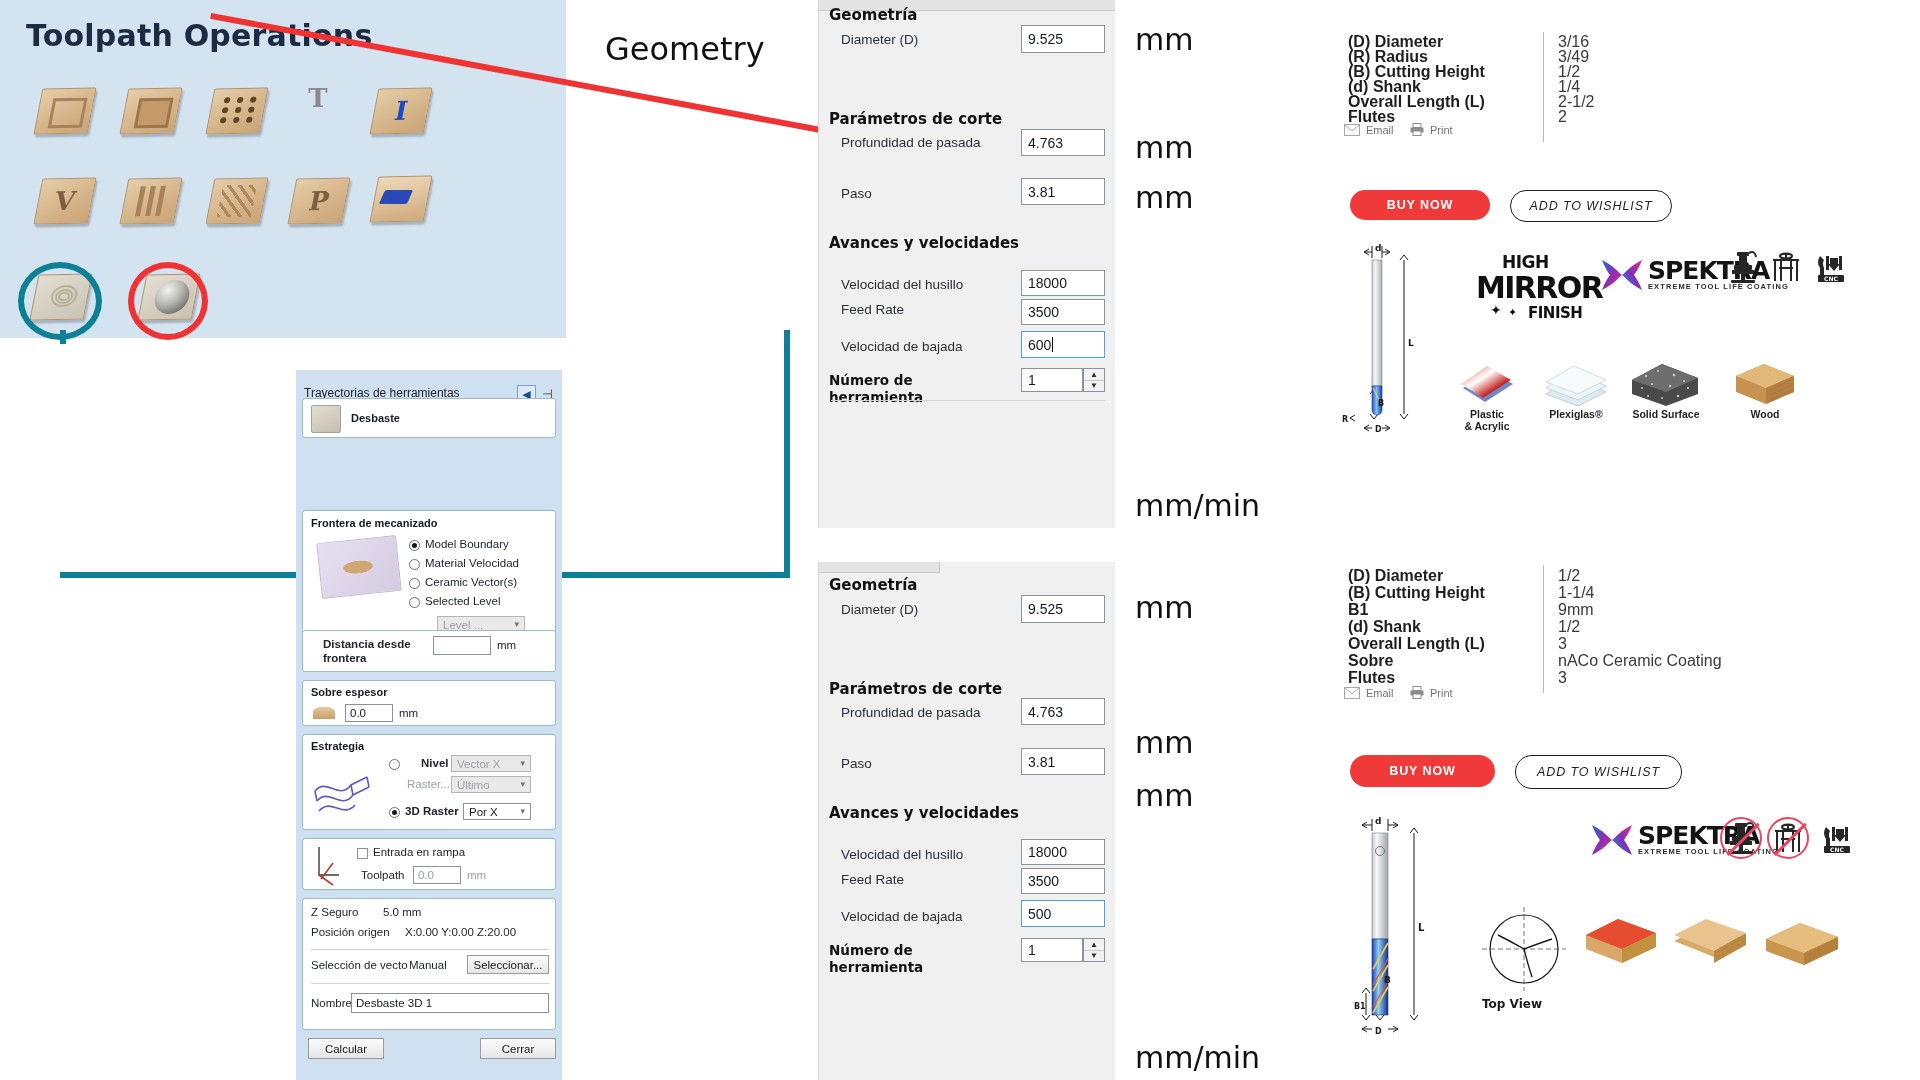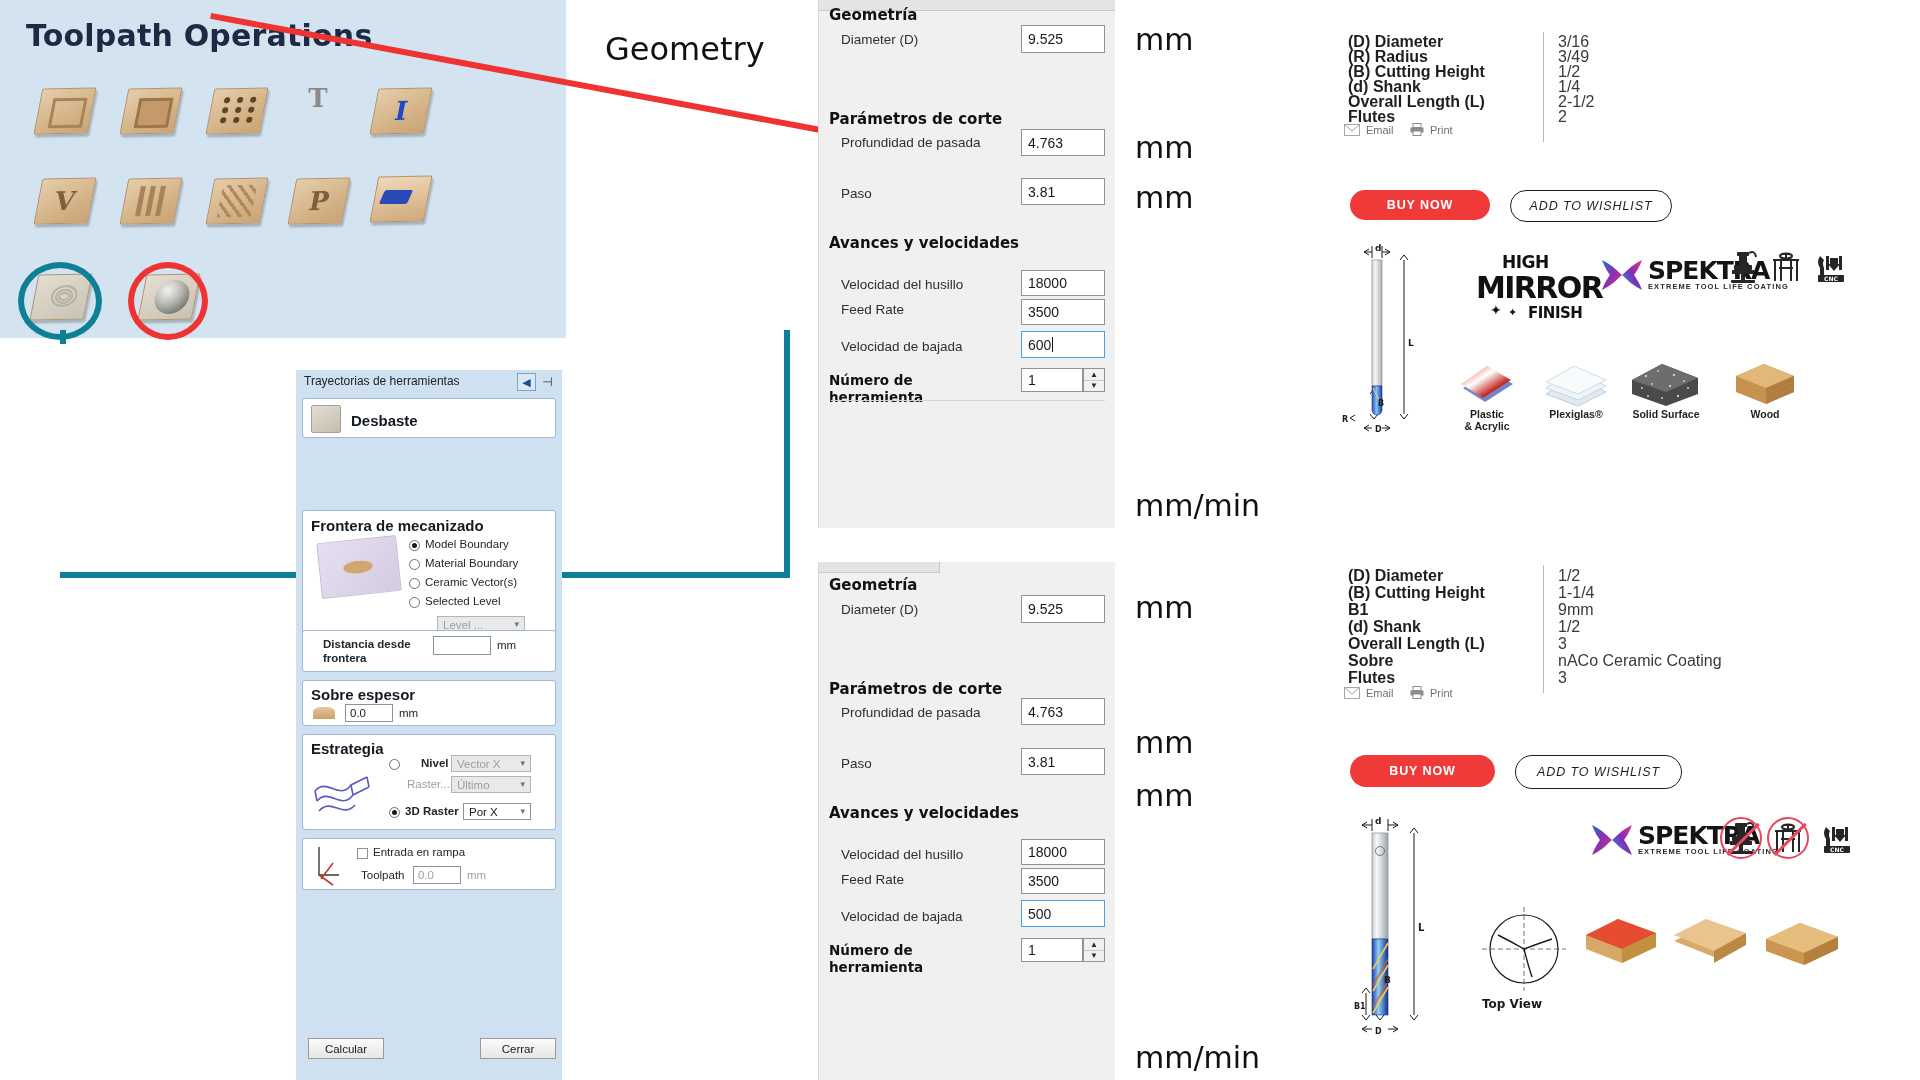--- a/index.html
+++ b/index.html
@@ -51,29 +51,29 @@
        background:#ef3232;transform-origin:100% 50%;
        transform:rotate(10.6deg);}
   #teal-elbow{position:absolute;left:60px;top:330px;width:730px;height:248px;
        border-left:0;border-bottom:6px solid #0d8096;border-right:6px solid #0d8096;
        box-sizing:border-box;}
   #teal-elbow-cap{position:absolute;left:60px;top:330px;width:6px;height:14px;
        background:#0d8096;}
 
   
   #traj-dialog{left:296px;top:370px;width:266px;height:710px;background:#cfe0f1;}
-  #traj-head{position:absolute;left:0;top:0;width:266px;height:24px;}
+  #traj-head{position:absolute;left:0;top:12px;width:266px;height:24px;}
   #traj-head-label{position:absolute;left:8px;top:4px;font-size:12px;color:#20232a;}
   #traj-head-icons{position:absolute;right:6px;top:3px;display:flex;gap:3px;align-items:center;}
   .hd-ico{width:17px;height:16px;border:1px solid #7da2c6;background:#dbe9f7;
        display:flex;align-items:center;justify-content:center;font-size:11px;color:#16508e;}
   .hd-ico.plain{border:none;background:none;color:#333;font-size:12px;}
   .grp{position:absolute;left:6px;background:#fff;border:1px solid #9db8d2;
        border-radius:3px;box-sizing:border-box;width:254px;}
-  .grp-title{font-size:15px;font-weight:bold;color:#141a22;}
+  .grp-title{font-size:11px;font-weight:bold;color:#141a22;}
   .lbl{font-size:11.5px;color:#20262e;}
   .lbl.b{font-weight:bold;}
   .lbl.gray{color:#9aa0a8;}
   .fld{position:absolute;background:#fff;border:1px solid #8d9299;
        font-size:11.5px;color:#15191f;box-sizing:border-box;
        display:flex;align-items:center;padding-left:4px;}
   .btn{position:absolute;background:linear-gradient(#fbfbfb,#e6e6e6);
        border:1px solid #9b9b9b;font-size:11.5px;color:#16191d;
        display:flex;align-items:center;justify-content:center;box-sizing:border-box;}
   .btn.focus{border:2px solid #2a7fd4;background:#f3f8fd;}
@@ -246,21 +246,21 @@
   <div class="grp" style="top:140px;height:140px">
     <div class="abs grp-title" style="left:8px;top:6px">Frontera de mecanizado</div>
     <div class="thumb" style="left:16px;top:28px;width:78px;height:54px;background:linear-gradient(135deg,#e6dff0,#d5cbe2);transform:rotate(-6deg);border:1px solid #c3b6d4">
       <div style="position:absolute;left:12px;top:16px;width:52px;height:22px;background:radial-gradient(ellipse at 50% 50%,#cfa86f 0 38%,transparent 42%);border-radius:50%"></div>
     </div>
 
     <div class="radio on" style="left:106px;top:29px"></div>
     <div class="abs lbl" style="left:122px;top:27px">Model Boundary</div>
 
     <div class="radio" style="left:106px;top:48px"></div>
-    <div class="abs lbl" style="left:122px;top:46px">Material Boundary</div>
+    <div class="abs lbl" style="left:122px;top:46px">Material Velocidad</div>
 
     <div class="radio" style="left:106px;top:67px"></div>
     <div class="abs lbl" style="left:122px;top:65px">Ceramic Vector(s)</div>
 
     <div class="radio" style="left:106px;top:86px"></div>
     <div class="abs lbl" style="left:122px;top:84px">Selected Level</div>
 
     <div class="sel" style="left:134px;top:105px;width:88px;height:17px">
       <span>Level ...</span>
         <span class="chev">▾</span>
@@ -315,20 +315,33 @@
       <path d="M6 30 L20 40" fill="none" stroke="#c0392b" stroke-width="1.6"></path>
       <path d="M20 18 L8 34" fill="none" stroke="#c0392b" stroke-width="1.6"></path>
     </svg>
     <div class="cbx" style="left:54px;top:9px"></div>
     <div class="abs lbl" style="left:70px;top:7px">Entrada en rampa</div>
     <div class="abs lbl" style="left:58px;top:30px">Toolpath</div>
     <div class="fld" style="left:110px;top:27px;width:48px;height:18px;color:#9aa0a8">0.0</div>
     <div class="abs lbl gray" style="left:164px;top:30px">mm</div>
   </div>
 
+  <div class="grp" style="top:528px;height:132px">
+    <div class="abs lbl" style="left:8px;top:7px">Z Seguro</div>
+    <div class="abs lbl" style="left:80px;top:7px">5.0 mm</div>
+    <div class="abs lbl" style="left:8px;top:27px">Posición origen</div>
+    <div class="abs lbl" style="left:102px;top:27px">X:0.00 Y:0.00 Z:20.00</div>
+    <div class="rule" style="left:8px;top:50px;width:238px"></div>
+    <div class="abs lbl" style="left:8px;top:60px">Selección de vecto</div>
+    <div class="abs lbl" style="left:106px;top:60px">Manual</div>
+    <div class="btn" style="left:164px;top:56px;width:82px;height:19px">Seleccionar...</div>
+    <div class="rule" style="left:8px;top:84px;width:238px"></div>
+    <div class="abs lbl" style="left:8px;top:98px">Nombre</div>
+    <div class="fld" style="left:48px;top:94px;width:198px;height:20px">Desbaste 3D 1</div>
+  </div>
 
   <div class="btn" style="left:12px;top:668px;width:76px;height:21px">Calcular</div>
   <div class="btn" style="left:184px;top:668px;width:76px;height:21px">Cerrar</div>
 </div>
 
 <div class="param-panel" id="param-panel-top" style="left:818px;top:0;width:296px;height:528px">
   <div class="pp-tabtop" style="left:0;width:296px"></div>
   <div class="pp-h" style="left:10px;top:6px">Geometría</div>
   <div class="pp-l" style="left:22px;top:32px">Diameter (D)</div>
   <div class="pp-f" style="left:202px;top:25px;width:84px;height:28px">9.525</div>

